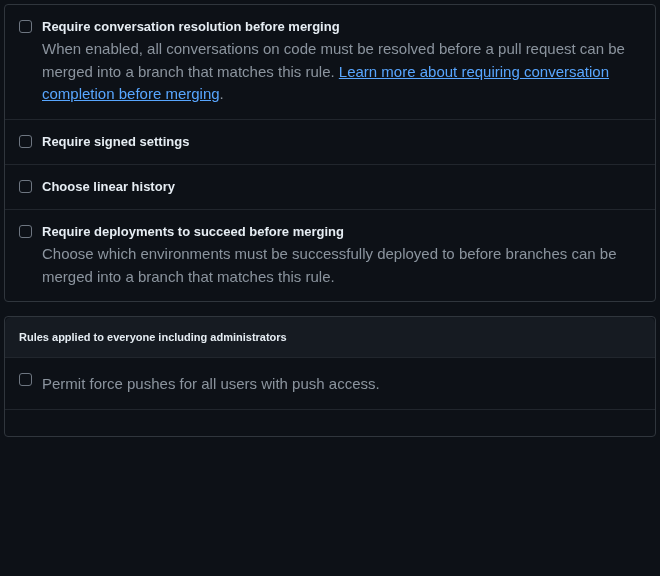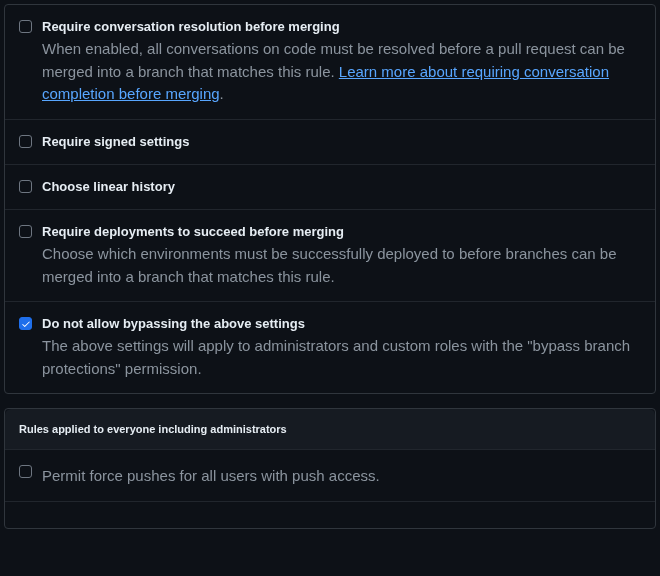--- a/index.html
+++ b/index.html
@@ -104,31 +104,20 @@
       <div class="rule-title">Choose linear history</div>
     </div>
   </div>
   <div class="rule-row">
     <div class="checkbox"></div>
     <div class="rule-body">
       <div class="rule-title">Require deployments to succeed before merging</div>
       <div class="rule-desc">Choose which environments must be successfully deployed to before branches can be merged into a branch that matches this rule.</div>
     </div>
   </div>
-  <div class="rule-row">
-    <div class="checkbox checked">
-        <svg viewBox="0 0 16 16">
-          <path d="M13.78 4.22a.75.75 0 010 1.06l-7.25 7.25a.75.75 0 01-1.06 0L2.22 9.28a.75.75 0 011.06-1.06L6 10.94l6.72-6.72a.75.75 0 011.06 0z"></path>
-        </svg>
-      </div>
-    <div class="rule-body">
-      <div class="rule-title">Do not allow bypassing the above settings</div>
-      <div class="rule-desc">The above settings will apply to administrators and custom roles with the "bypass branch protections" permission.</div>
-    </div>
-  </div>
 </div>
 
 <div class="panel">
   <div class="section-header">Rules applied to everyone including administrators</div>
   <div class="rule-row">
     <div class="checkbox"></div>
     <div class="rule-body">
       <div class="rule-desc">Permit force pushes for all users with push access.</div>
     </div>
   </div>

